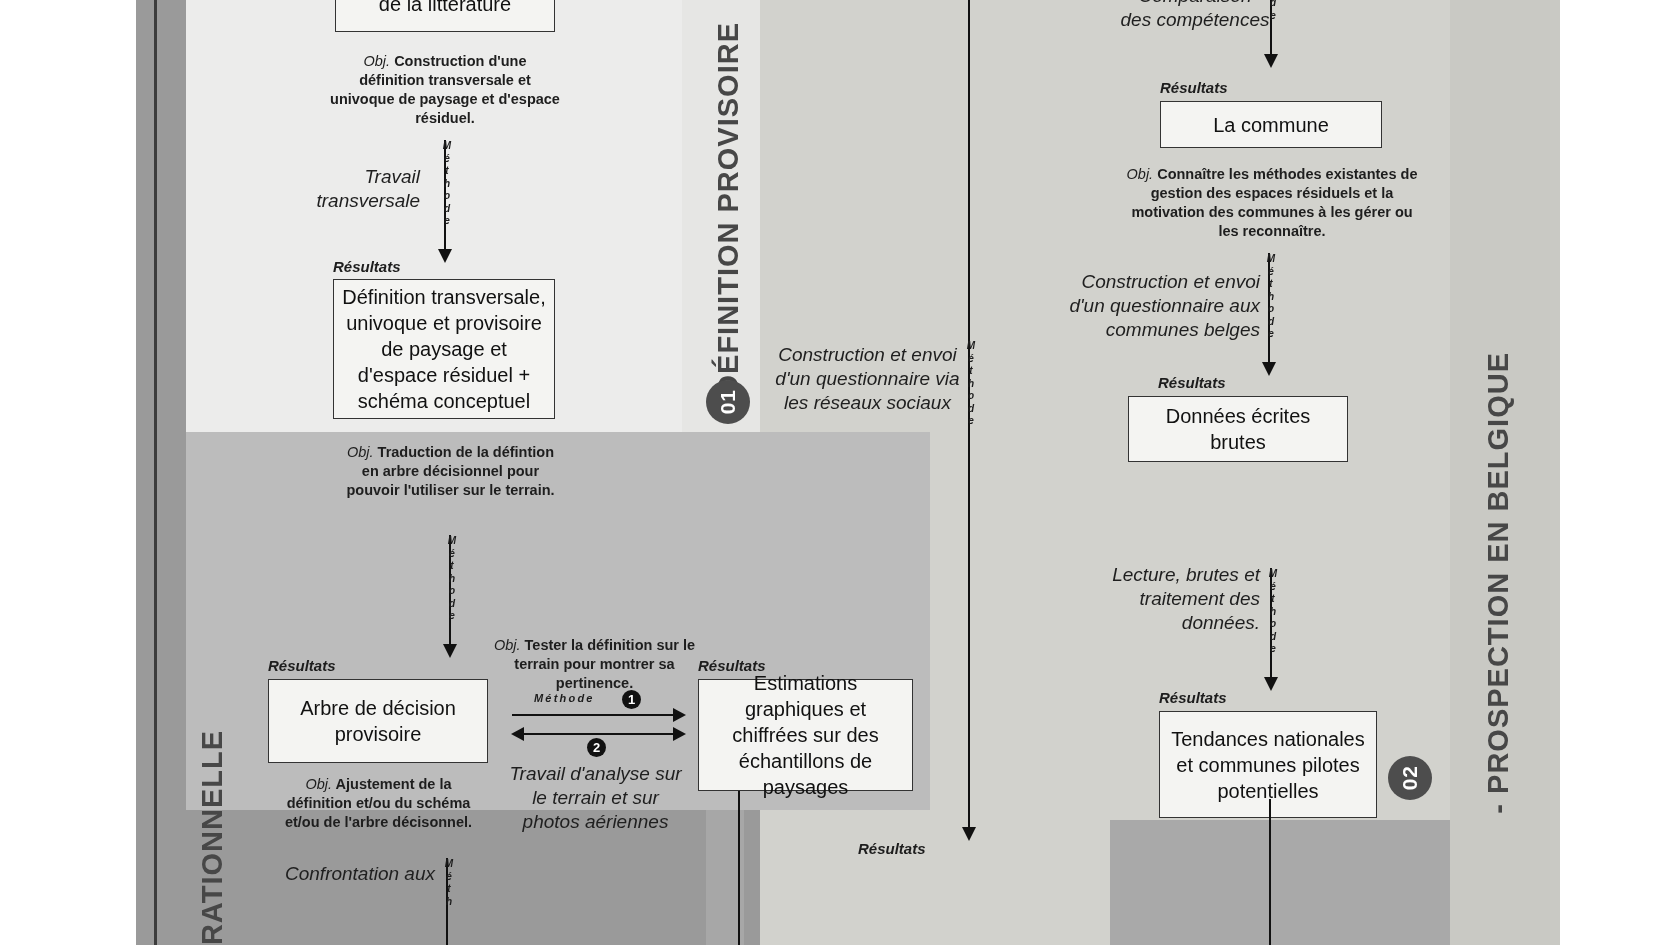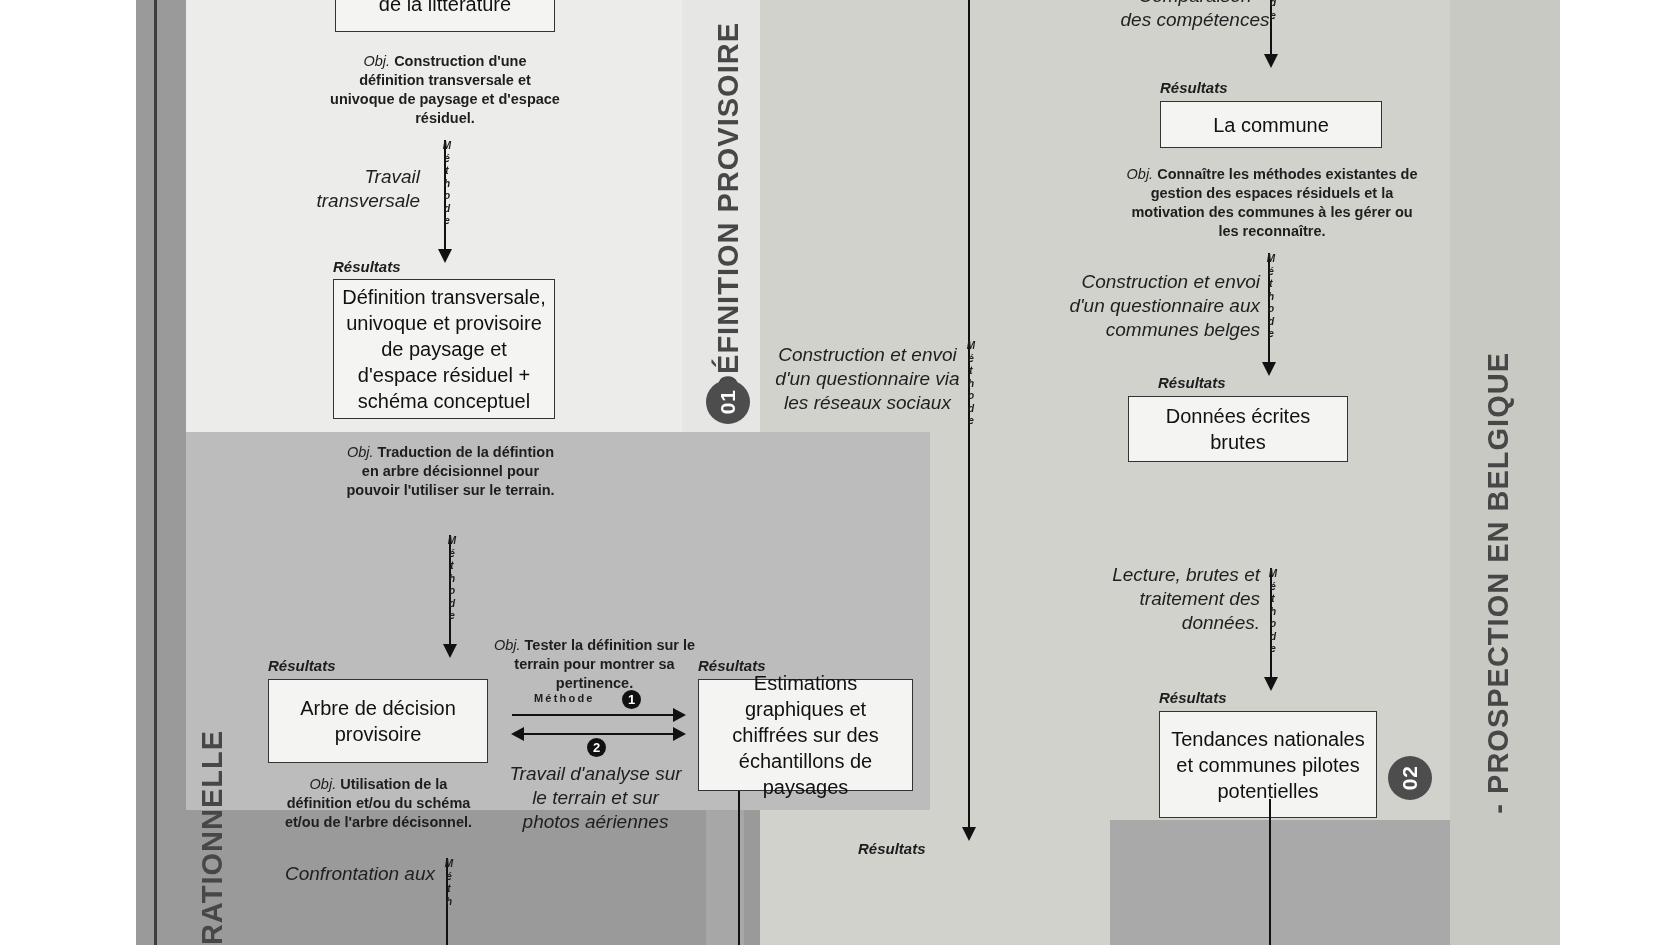--- a/index.html
+++ b/index.html
@@ -38,21 +38,21 @@
   .varrow::after{content:"";position:absolute;left:-6px;bottom:-13px;
        border-left:7px solid transparent;border-right:7px solid transparent;border-top:14px solid #111;}
   .varrow.plain::after{display:none;}
   .vlabel{position:absolute;font-style:italic;font-weight:bold;font-size:10px;
        line-height:12.5px;color:#1d1d1d;text-align:center;width:14px;}
   .harrow{position:absolute;height:2px;background:#111;}
   .harrow .hr{position:absolute;right:-12px;top:-6px;
        border-top:7px solid transparent;border-bottom:7px solid transparent;border-left:13px solid #111;}
   .harrow .hl{position:absolute;left:-12px;top:-6px;
        border-top:7px solid transparent;border-bottom:7px solid transparent;border-right:13px solid #111;}
-  .hlabel{position:absolute;font-weight:bold;font-size:11px;letter-spacing:2.2px;color:#1d1d1d;}
+  .hlabel{position:absolute;font-style:italic;font-weight:bold;font-size:11px;letter-spacing:2.2px;color:#1d1d1d;}
   .bullet{position:absolute;width:19px;height:19px;border-radius:50%;background:#111;color:#fff;
       font-size:13px;font-weight:bold;display:flex;align-items:center;justify-content:center;}
 
   
   .phase{position:absolute;font-weight:bold;color:#474747;letter-spacing:1px;
       writing-mode:vertical-rl;transform:rotate(180deg);white-space:nowrap;}
   .phase-prov{font-size:29px;left:712px;top:22px;}
   .phase-oper{font-size:29px;left:196px;top:730px;}
   .phase-belg{font-size:29px;left:1482px;top:352px;}
   .badge{position:absolute;width:44px;height:44px;border-radius:50%;background:#4d4d4d;
@@ -103,21 +103,21 @@
   </div>
 
   <div class="varrow" style="left:449px;top:535px;height:110px;"></div>
   <div class="vlabel" style="left:445px;top:535px;">M<br>é<br>t<br>h<br>o<br>d<br>e</div>
 
   <div class="txt res" style="left:268px;top:657px;">Résultats</div>
   <div class="box" style="left:268px;top:679px;width:220px;height:84px;">Arbre de décision provisoire</div>
 
   <div class="txt obj" style="left:275px;top:775px;width:207px;">
     <i>Obj.</i>
-    <span>Utilisation de la définition et/ou du schéma et/ou de l'arbre décisonnel.</span>
+    <span>Ajustement de la définition et/ou du schéma et/ou de l'arbre décisonnel.</span>
   </div>
   <div class="txt meth r" style="left:250px;top:862px;width:185px;">Confrontation aux</div>
   <div class="varrow plain" style="left:446px;top:858px;height:87px;"></div>
   <div class="vlabel" style="left:442px;top:858px;">M<br>é<br>t<br>h</div>
 
   <div class="txt obj" style="left:492px;top:612px;width:205px;margin-top:24px;">
     <i>Obj.</i>
     <span>Tester la définition sur le terrain pour montrer sa pertinence.</span>
   </div>
   <div class="hlabel" style="left:534px;top:692px;">Méthode</div>

